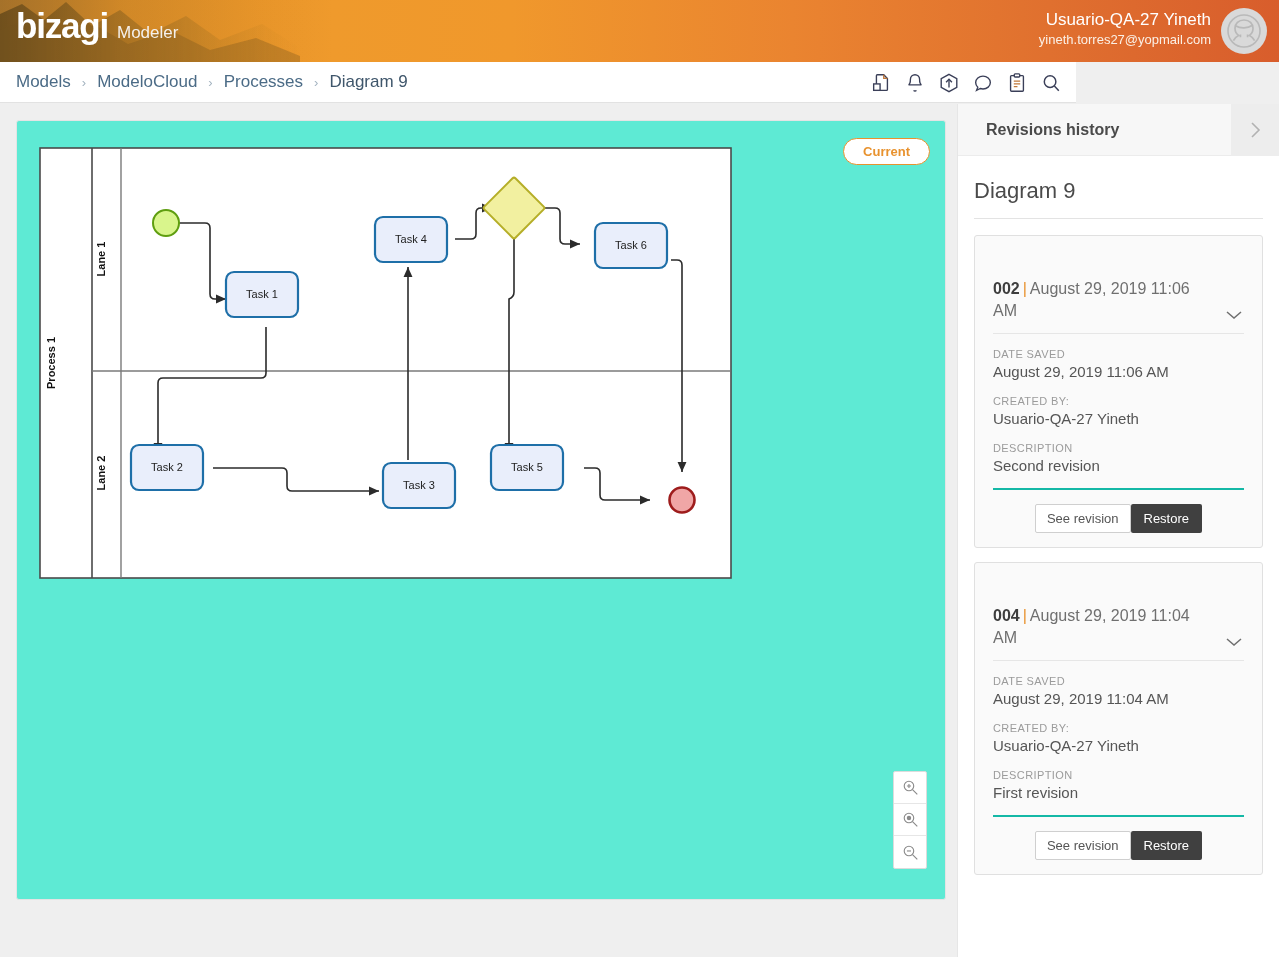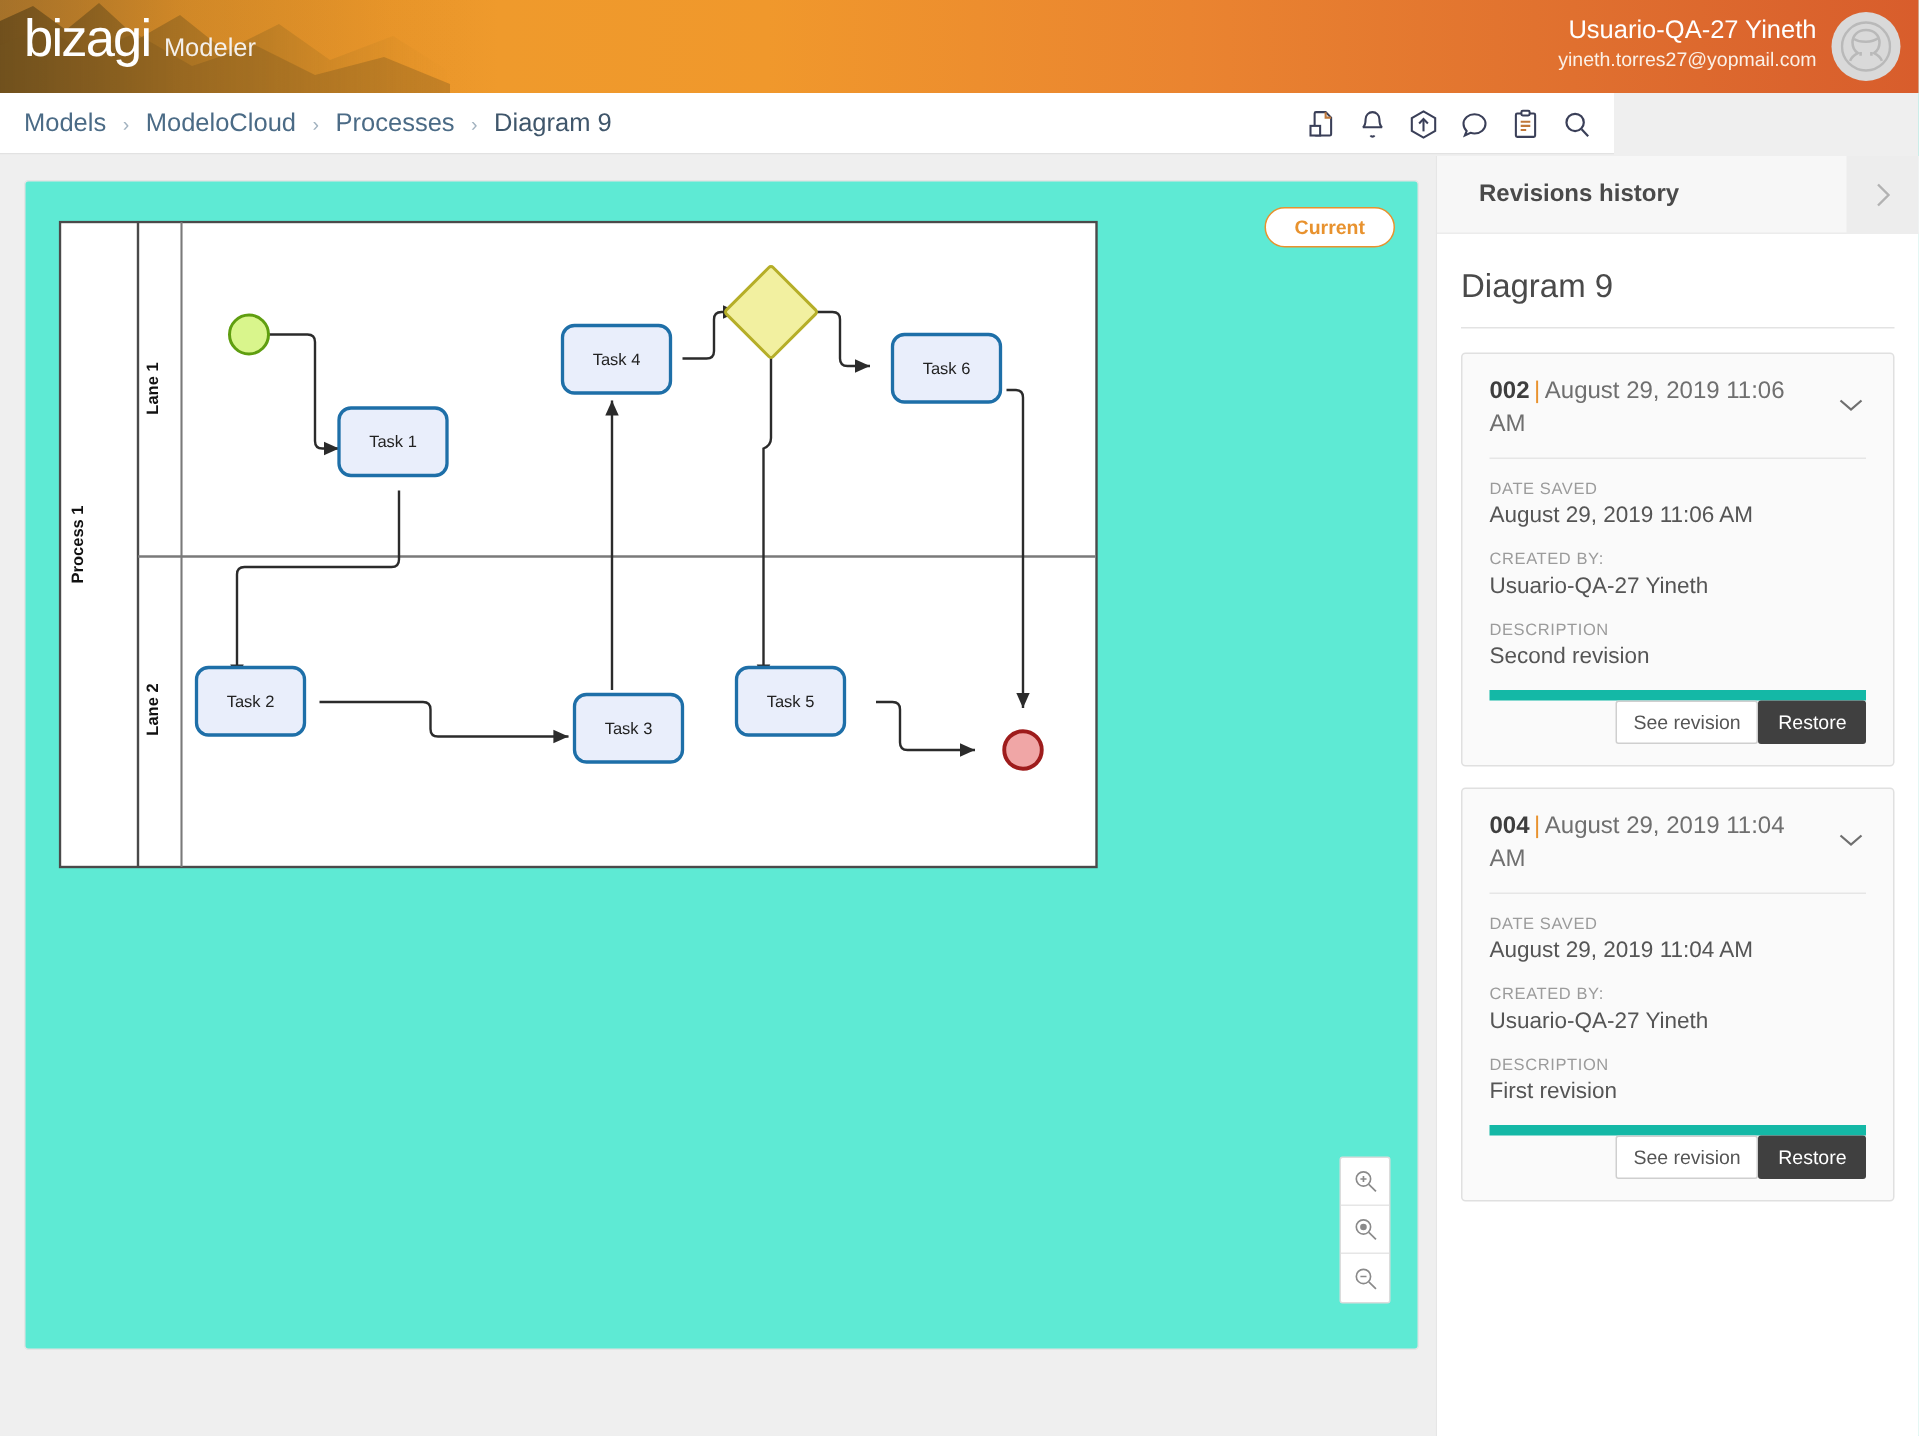--- a/index.html
+++ b/index.html
@@ -30,21 +30,21 @@
   .mountain {
     position: absolute; left: 0; top: 0; width: 300px; height: 62px;
     opacity: .85;
   }
   .logo-wrap {
     position: absolute; left: 16px; top: 6px;
     display: flex; align-items: baseline; gap: 9px;
   }
   .logo-bizagi {
     font-size: 35px; color: #ffffff; letter-spacing: -1.2px;
-    font-weight: 400; line-height: 40px;
+    font-weight: 700; line-height: 40px;
   }
   .logo-modeler {
     font-size: 17px; color: #f4f0ec; font-weight: 400;
   }
   .user-block {
     position: absolute; right: 68px; top: 9px;
     text-align: right; line-height: 1.25;
   }
   .user-name { color: #ffffff; font-size: 17px; }
   .user-mail { color: #fbf0e6; font-size: 13px; margin-top: 2px; }
@@ -131,38 +131,39 @@
   .panel-rule {
     margin: 14px 16px 0 16px; height: 1px; background: #e3e3e3;
   }
   .rev-list { margin: 16px 16px 0 16px; }
   .rev-card {
     border: 1px solid #e0e0e0; border-radius: 3px;
     background: #fafafa; padding: 14px 18px 14px 18px;
     margin-bottom: 14px;
   }
   .rev-head {
-    display: flex; align-items: flex-start; justify-content: space-between;
+    display: flex; align-items: flex-end; justify-content: space-between;
     cursor: pointer;
+    margin-top: 28px;
   }
   .rev-head-text {
     font-size: 16px; color: #6f6f6f; line-height: 1.35; max-width: 215px;
   }
   .rev-num { font-weight: bold; color: #3e3e3e; }
   .rev-pipe { color: #e8922e; padding: 0 3px; }
   .chev { margin-top: 14px; flex: none; cursor: pointer; }
   .rev-rule { height: 1px; background: #e6e6e6; margin: 12px 0 14px 0; }
   .f-label {
     font-size: 11px; color: #9b9b9b; letter-spacing: .4px; margin-bottom: 3px;
   }
   .f-value { font-size: 15px; color: #555555; margin-bottom: 15px; }
   .f-value.last { margin-bottom: 0; }
   .rev-actions {
-    display: flex; align-items: center; justify-content: flex-end;
-    margin-top: 14px; border-top: 7px solid #14b8a6;
+    display: flex; align-items: center; justify-content: center;
+    margin-top: 14px; padding-top: 14px; border-top: 2px solid #14b8a6;
   }
   .btn-see {
     background: #ffffff; border: 1px solid #cfcfcf; color: #555555;
     font-size: 13px; padding: 6px 11px; border-radius: 2px; cursor: pointer;
     font-family: "Liberation Sans", sans-serif;
   }
   .btn-restore {
     background: #404040; border: none; color: #ffffff;
     font-size: 13px; padding: 7px 13px; border-radius: 2px; cursor: pointer;
     font-family: "Liberation Sans", sans-serif;

